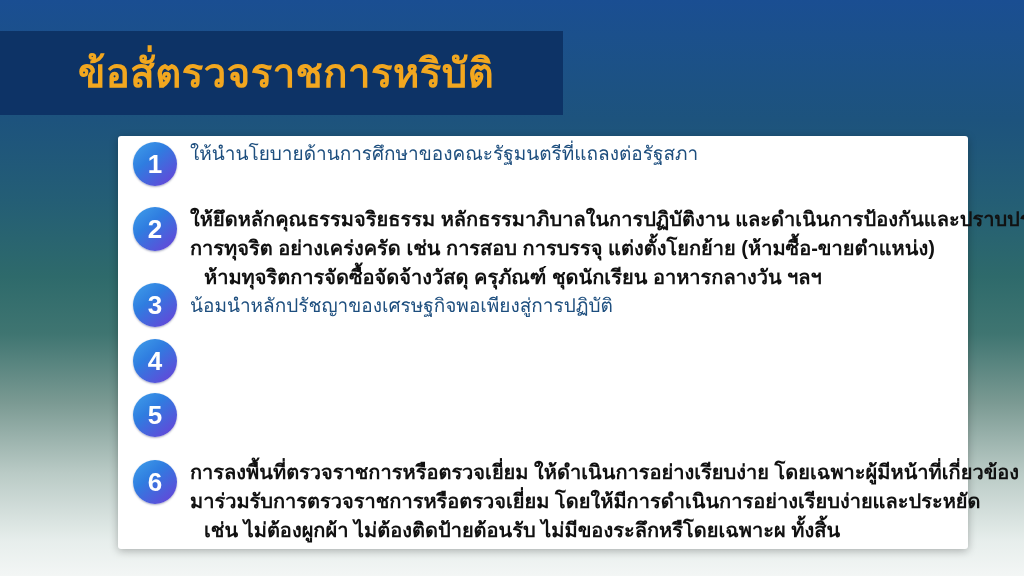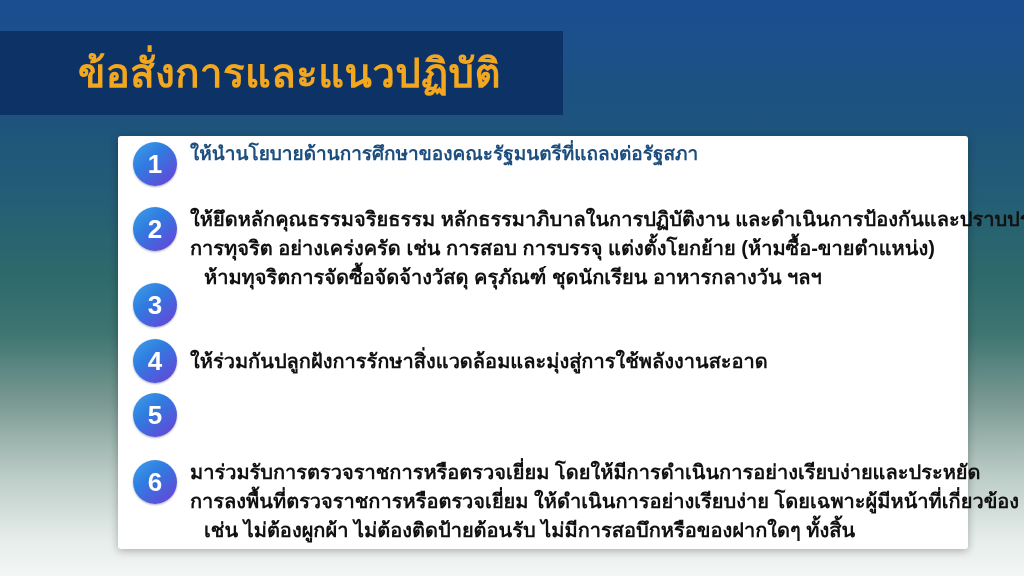--- a/index.html
+++ b/index.html
@@ -74,38 +74,38 @@
     color: #ffffff;
     font-weight: bold;
     font-size: 26px;
     display: flex;
     align-items: center;
     justify-content: center;
     box-shadow: 0 1px 2px rgba(20,30,90,0.35);
   }
 
   .lines { display: block; }
-  .blue  .line { color: #1d4e7e; font-size: 19px; line-height: 27px; font-weight: bold; white-space: nowrap; }
+  .blue  .line { color: #1d4e7e; font-size: 19px; line-height: 27px; font-weight: normal; white-space: nowrap; }
   .black .line { color: #111111; font-size: 20px; line-height: 29px; font-weight: bold;  white-space: nowrap; }
   .line.indent { padding-left: 14px; }
 
   #row-1 { top: 4px; }
   #row-2 { top: 69px; }
   #row-3 { top: 147px; }
   #row-4 { top: 203px; }
   #row-5 { top: 257px; }
   #row-6 { top: 322px; }
 </style>
 </head>
 <body>
 
 <div class="slide">
 
   <div class="title-bar">
-    <div class="title-text">ข้อสั่งการและแนวปฏิบัติ</div>
+    <div class="title-text">ข้อสั่ตรวจราชการหริบัติ</div>
   </div>
 
   <div class="card">
 
     <div class="item top" id="row-1">
       <div class="badge">1</div>
       <div class="lines blue">
         <div class="line">ให้นำนโยบายด้านการศึกษาของคณะรัฐมนตรีที่แถลงต่อรัฐสภา</div>
       </div>
     </div>
@@ -114,36 +114,36 @@
       <div class="badge">2</div>
       <div class="lines black">
         <div class="line">ให้ยึดหลักคุณธรรมจริยธรรม หลักธรรมาภิบาลในการปฏิบัติงาน และดำเนินการป้องกันและปราบปราม</div>
         <div class="line">การทุจริต อย่างเคร่งครัด เช่น การสอบ การบรรจุ แต่งตั้งโยกย้าย (ห้ามซื้อ-ขายตำแหน่ง)</div>
         <div class="line indent">ห้ามทุจริตการจัดซื้อจัดจ้างวัสดุ ครุภัณฑ์ ชุดนักเรียน อาหารกลางวัน ฯลฯ</div>
       </div>
     </div>
 
     <div class="item center" id="row-3">
       <div class="badge">3</div>
+      <div class="lines blue">
+        <div class="line">น้อมนำหลักปรัชญาของเศรษฐกิจพอเพียงสู่การปฏิบัติ</div>
+      </div>
     </div>
 
     <div class="item center" id="row-4">
       <div class="badge">4</div>
-      <div class="lines black">
-        <div class="line">ให้ร่วมกันปลูกฝังการรักษาสิ่งแวดล้อมและมุ่งสู่การใช้พลังงานสะอาด</div>
-      </div>
     </div>
 
     <div class="item center" id="row-5">
       <div class="badge">5</div>
     </div>
 
     <div class="item top" id="row-6">
       <div class="badge">6</div>
       <div class="lines black">
+        <div class="line">การลงพื้นที่ตรวจราชการหรือตรวจเยี่ยม ให้ดำเนินการอย่างเรียบง่าย โดยเฉพาะผู้มีหน้าที่เกี่ยวข้อง</div>
         <div class="line">มาร่วมรับการตรวจราชการหรือตรวจเยี่ยม โดยให้มีการดำเนินการอย่างเรียบง่ายและประหยัด</div>
-        <div class="line">การลงพื้นที่ตรวจราชการหรือตรวจเยี่ยม ให้ดำเนินการอย่างเรียบง่าย โดยเฉพาะผู้มีหน้าที่เกี่ยวข้อง</div>
-        <div class="line indent">เช่น ไม่ต้องผูกผ้า ไม่ต้องติดป้ายต้อนรับ ไม่มีการสอบึกหรือของฝากใดๆ ทั้งสิ้น</div>
+        <div class="line indent">เช่น ไม่ต้องผูกผ้า ไม่ต้องติดป้ายต้อนรับ ไม่มีของระลึกหรืโดยเฉพาะผ ทั้งสิ้น</div>
       </div>
     </div>
 
   </div>
 </div>
 
 </body></html>

